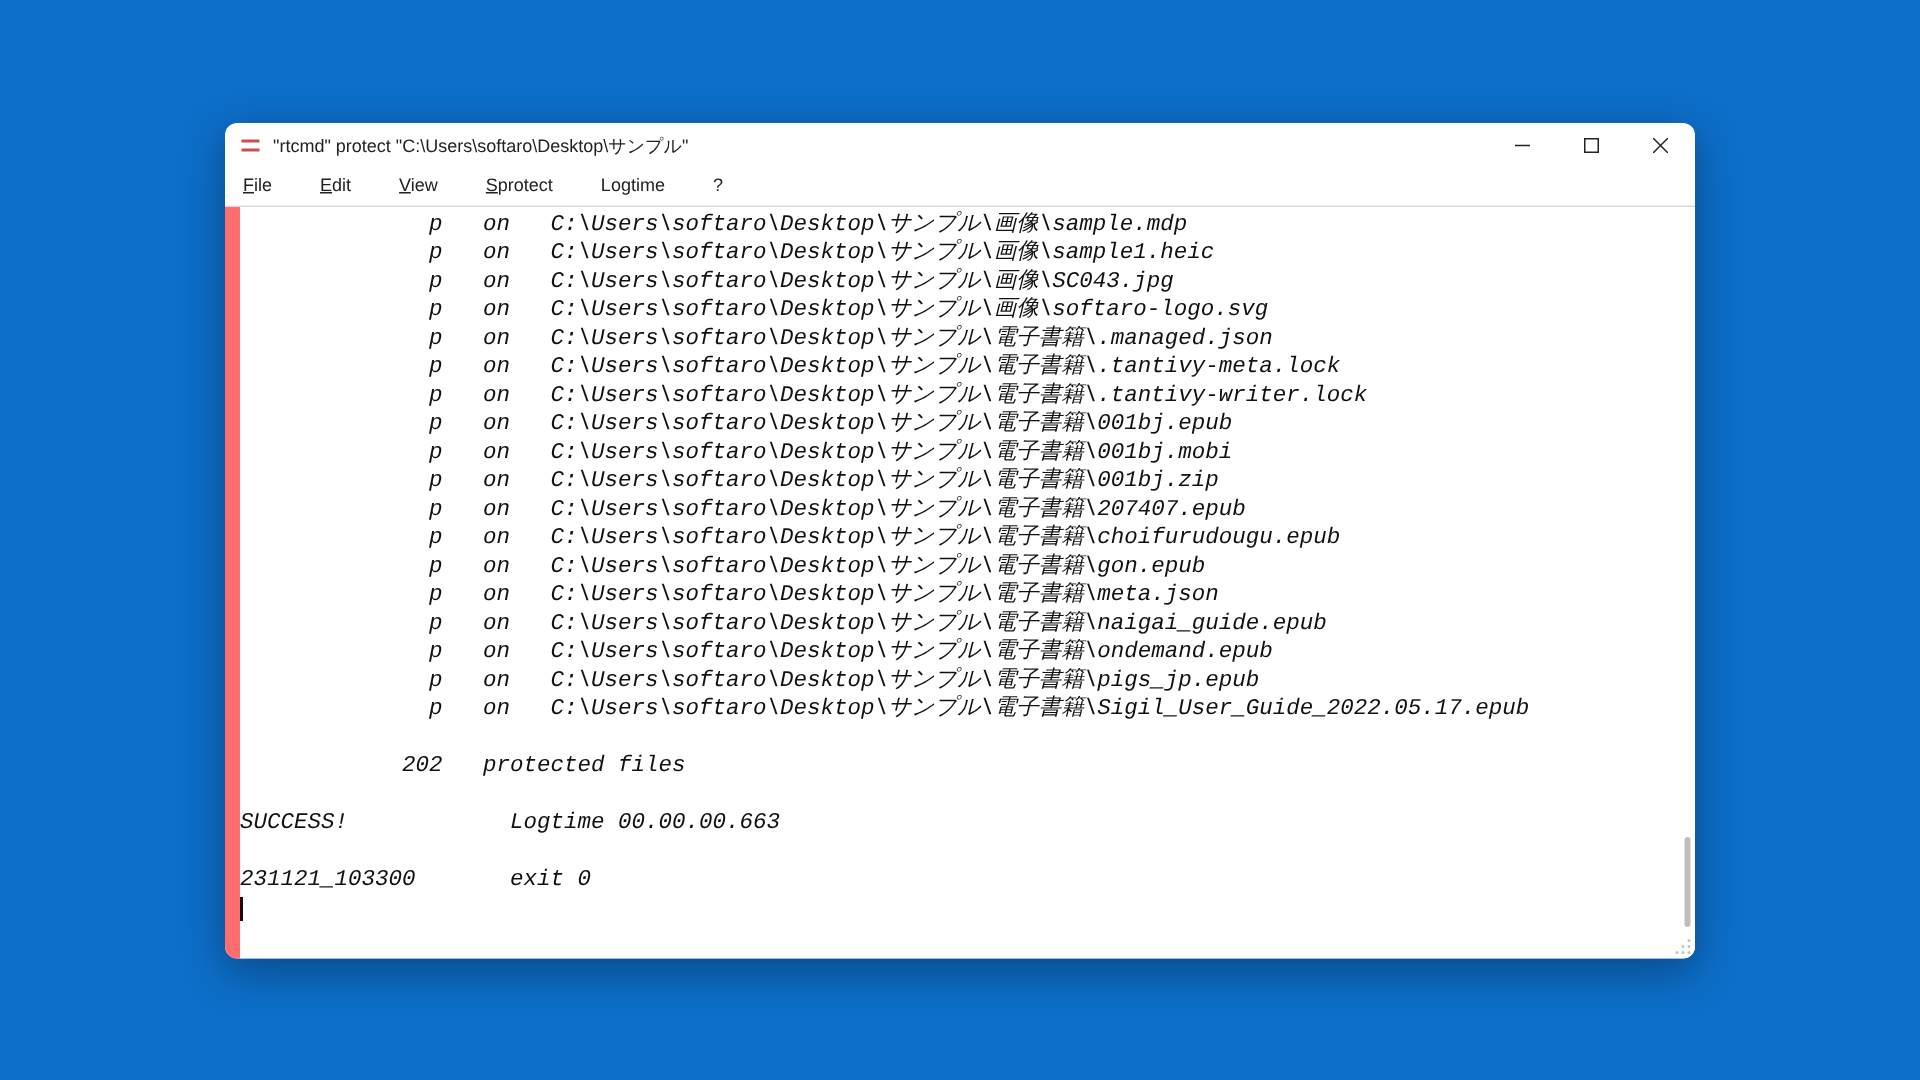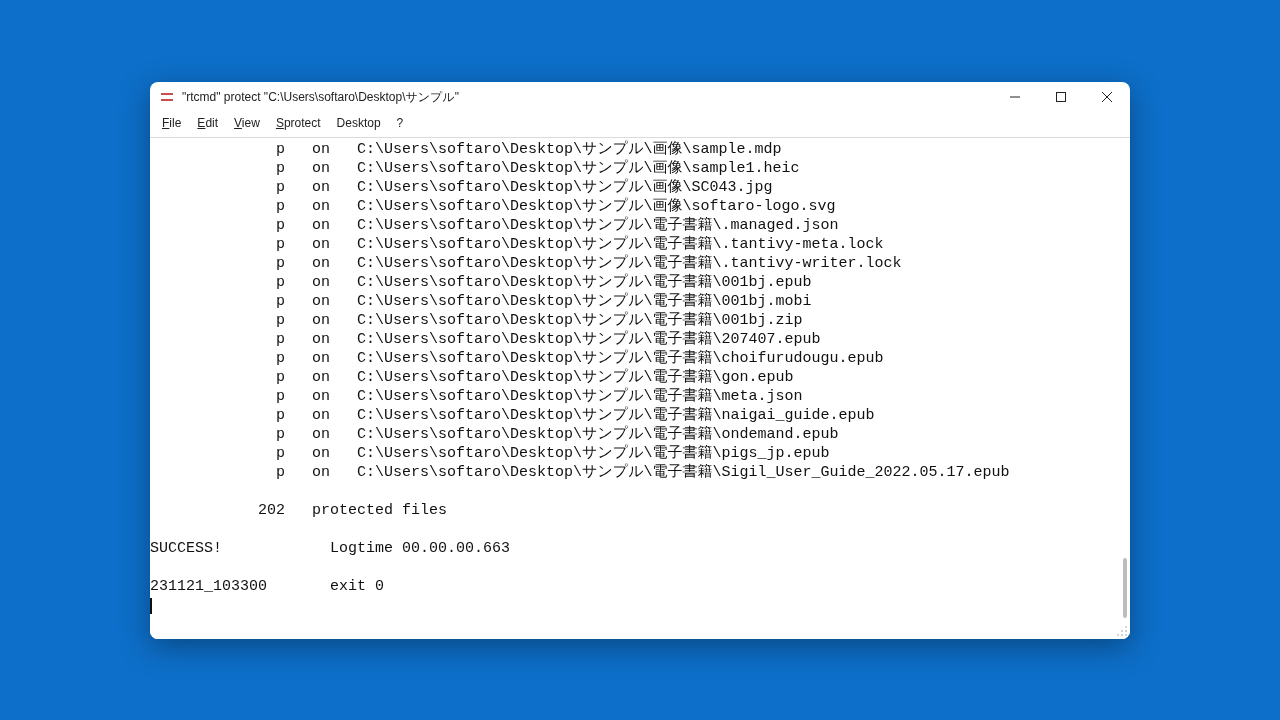--- a/index.html
+++ b/index.html
@@ -65,32 +65,33 @@
   .win-btn svg { display:block; }
   .menubar {
     height: 22px;
     display: flex;
     align-items: center;
     padding: 0 4px 3px 4px;
     font-size: 12px;
     color: #222;
     border-bottom: 1px solid #DADADA;
     flex: 0 0 auto;
-    gap: 0;
+    gap: 16px;
   }
   .menu-item {
     padding: 2px 8px;
   }
   .menu-item .ul { text-decoration: underline; }
   .client {
     flex: 1 1 auto;
     display: flex;
-    flex-direction: column;
+    flex-direction: row;
     min-height: 0;
     position: relative;
+    font-style: italic;
   }
   .gutter {
     width: 10px;
     background: #FE6E6E;
     flex: 0 0 auto;
   }
   .term-wrap {
     flex: 1 1 auto;
     background: #FFFFFF;
     position: relative;
@@ -172,21 +173,21 @@
           </svg>
       </div>
     </div>
   </div>
 
   <div class="menubar">
     <div class="menu-item"><span class="ul">F</span><span>ile</span></div>
     <div class="menu-item"><span class="ul">E</span><span>dit</span></div>
     <div class="menu-item"><span class="ul">V</span><span>iew</span></div>
     <div class="menu-item"><span class="ul">S</span><span>protect</span></div>
-    <div class="menu-item"><span>Desktop</span></div>
+    <div class="menu-item"><span>Logtime</span></div>
     <div class="menu-item"><span>?</span></div>
   </div>
 
   <div class="client">
     <div class="gutter"></div>
     <div class="term-wrap">
       <div class="term-scroll">
         <div class="term" id="term">              p   on   C:\Users\softaro\Desktop\サンプル\画像\sample.mdp
               p   on   C:\Users\softaro\Desktop\サンプル\画像\sample1.heic
               p   on   C:\Users\softaro\Desktop\サンプル\画像\SC043.jpg

